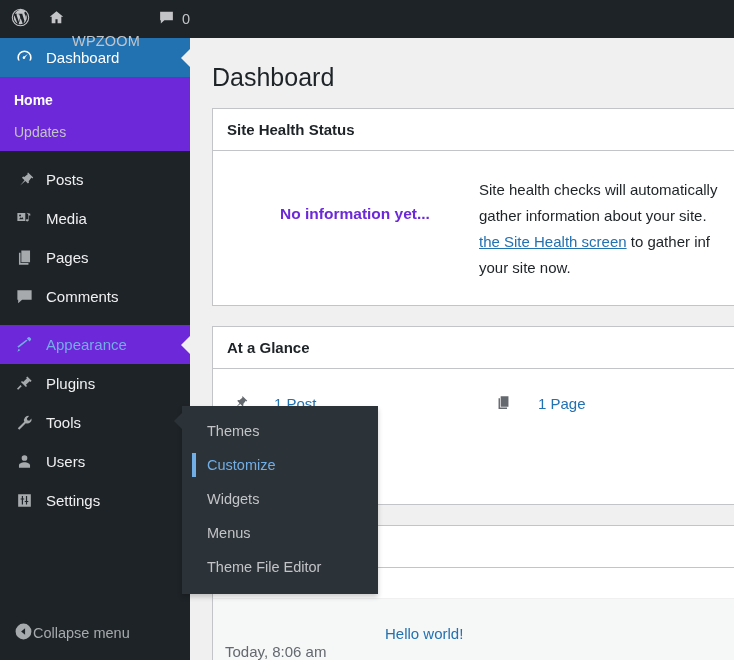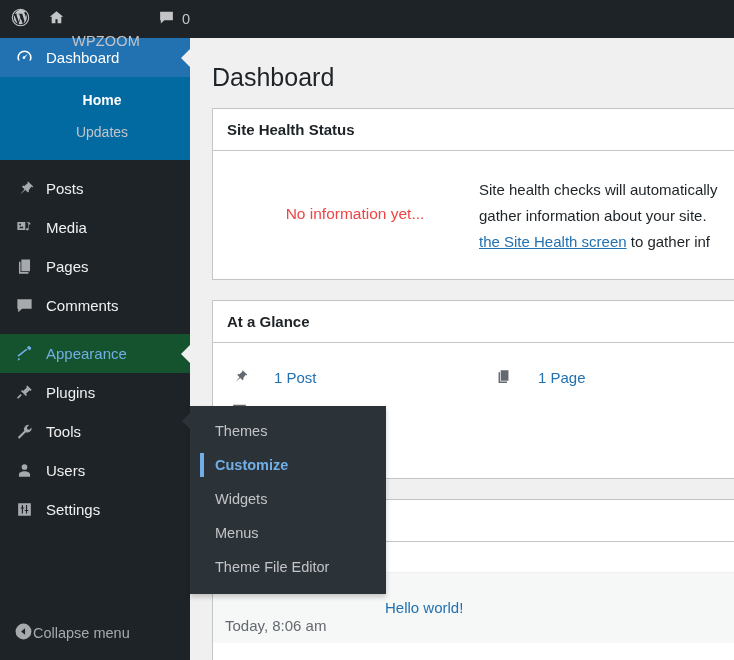--- a/index.html
+++ b/index.html
@@ -38,70 +38,70 @@
     display: flex; align-items: center; gap: 12px;
     height: 39px; padding-left: 14px;
     font-size: 15px; color: #f0f0f1; cursor: pointer;
   }
   .menu-item .mi-ico { width: 20px; display:flex; justify-content:center; }
   .menu-item .mi-ico svg { fill: #a7aaad; }
   .menu-item.current {
     background: #2271b1; color: #fff; font-weight: 400;
   }
   .menu-item.current .mi-ico svg { fill: #fff; }
-  .menu-item.hovered { color: #72aee6; background: #14532d; }
+  .menu-item.hovered { color: #72aee6; background: #6d28d9; }
   .menu-item.hovered .mi-ico svg { fill: #72aee6; }
   .menu-arrow {
     position: absolute; right: 0; top: 50%; transform: translateY(-50%);
     width: 0; height: 0;
     border-top: 9px solid transparent;
     border-bottom: 9px solid transparent;
     border-right: 9px solid #f0f0f1;
   }
   .submenu {
-    background: #0369a1; padding: 7px 0 12px 0; text-align: center;
+    background: #6d28d9; padding: 7px 0 3px 0;
   }
   .submenu .sub-item {
     display: block; padding: 6px 0 6px 14px;
     font-size: 14px; color: #c3c4c7; cursor: pointer; line-height: 20px;
   }
   .submenu .sub-item.current { color: #fff; font-weight: bold; }
   .menu-sep { height: 9px; background: #1d2327; }
 
   .collapse {
     position: absolute; bottom: 10px; left: 0; right: 0;
     display: flex; align-items: center; gap: 0;
     padding-left: 14px; height: 34px;
     font-size: 14.5px; color: #a7aaad; cursor: pointer;
   }
   .collapse .mi-ico svg { fill: #a7aaad; }
 
   
   .flyout {
-    position: absolute; left: 190px; top: 406px;
+    position: absolute; left: 182px; top: 406px;
     width: 196px;
     background: #2c3338;
     z-index: 55;
     padding: 8px 0 10px 0;
     box-shadow: 0 3px 5px rgba(0,0,0,.2);
   }
   .flyout::before {
     content: ""; position: absolute; left: -8px; top: 7px;
     width: 0; height: 0;
     border-top: 8px solid transparent;
     border-bottom: 8px solid transparent;
     border-right: 8px solid #2c3338;
   }
   .fly-item {
     position: relative;
     padding: 7px 10px 7px 25px;
     font-size: 14.5px; line-height: 20px;
     color: #c3c4c7; cursor: pointer;
   }
-  .fly-item.focused { color: #72aee6; font-weight: bold; }
+  .fly-item.focused { color: #72aee6; }
   .fly-item.focused::before {
     content: ""; position: absolute; left: 10px; top: 5px; bottom: 5px;
     width: 4px; background: #72aee6;
   }
 
   
   .content {
     position: absolute; top: 38px; left: 190px; right: 0; bottom: 0;
     background: #f0f0f1; overflow: hidden;
   }
@@ -117,21 +117,21 @@
   .panel-head {
     padding: 12px 14px; border-bottom: 1px solid #c3c4c7;
     font-size: 15px; font-weight: bold; color: #1d2327;
   }
   .panel-body { padding: 14px; }
 
   
   .health-row { display: flex; align-items: flex-start; padding: 6px 4px 10px 4px; }
   .health-status {
     width: 248px; flex: none; text-align: center;
-    font-size: 15.5px; font-weight: normal; color: #ef4444;
+    font-size: 15.5px; font-weight: bold; color: #6d28d9;
     padding-top: 34px;
   }
   .health-text {
     font-size: 15px; line-height: 26px; color: #1d2327; padding-top: 6px;
     white-space: nowrap;
   }
   a.lnk { color: #2271b1; text-decoration: underline; cursor: pointer; }
 
   
   .glance-list { display: flex; flex-wrap: wrap; padding: 4px 2px; }
@@ -305,20 +305,21 @@
 
     <div class="panel">
       <div class="panel-head">Site Health Status</div>
       <div class="panel-body">
         <div class="health-row">
           <div class="health-status">No information yet...</div>
           <div class="health-text">
             <div>Site health checks will automatically</div>
             <div>gather information about your site.</div>
             <div><a class="lnk">the Site Health screen</a><span> to gather inf</span></div>
+            <div>your site now.</div>
           </div>
         </div>
       </div>
     </div>
 
     <div class="panel">
       <div class="panel-head">At a Glance</div>
       <div class="panel-body">
         <div class="glance-list">
           <div class="glance-item">

